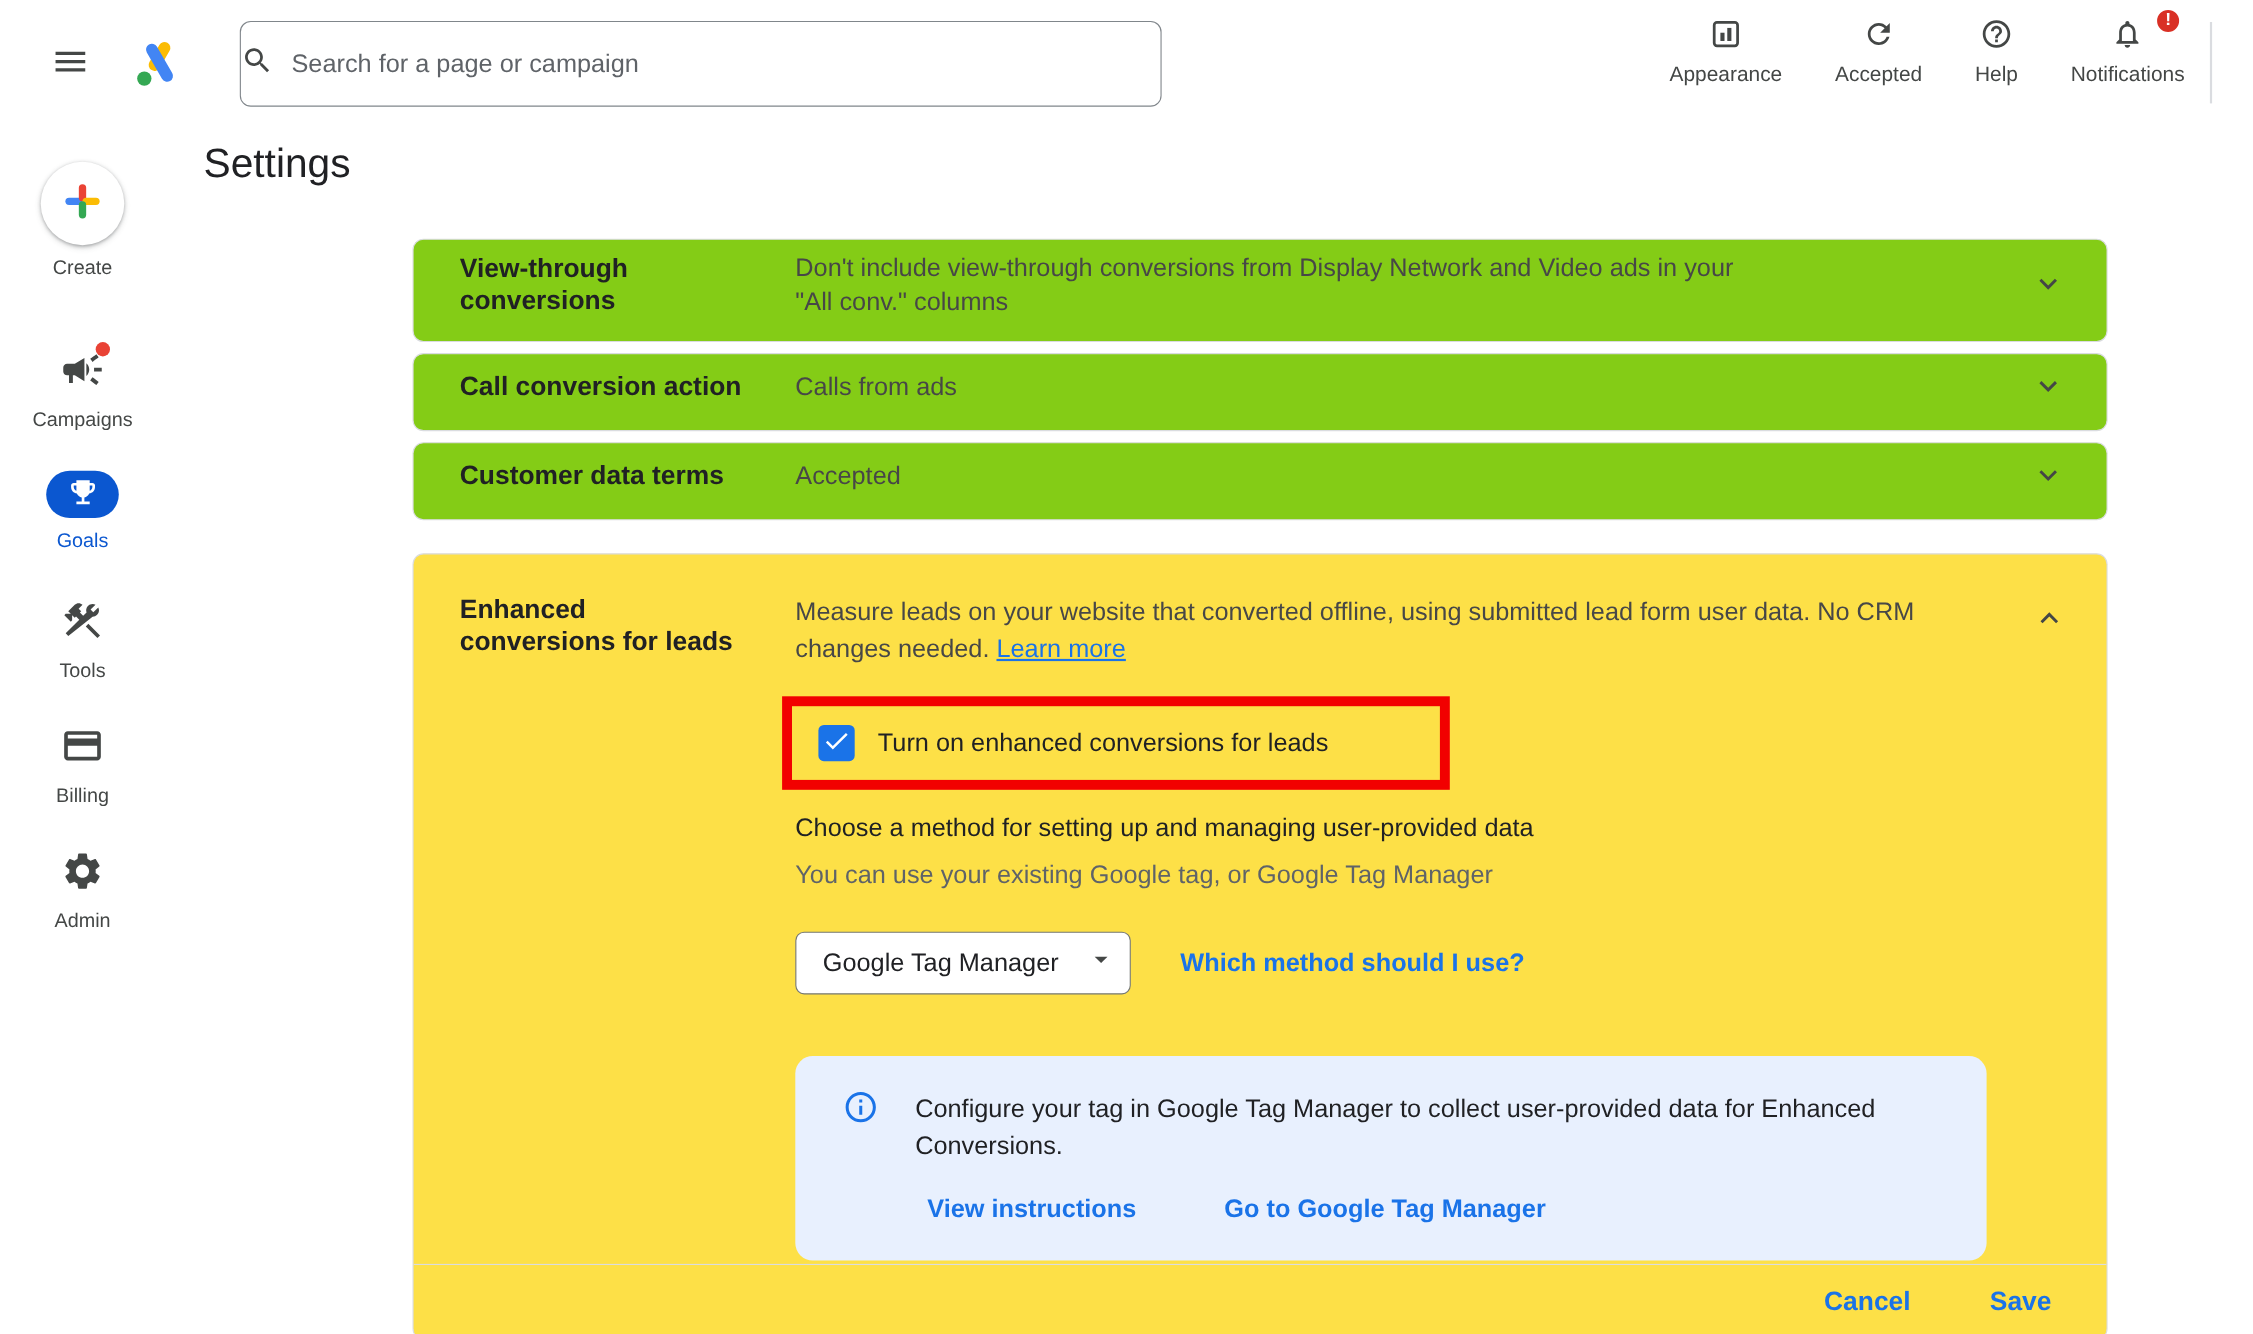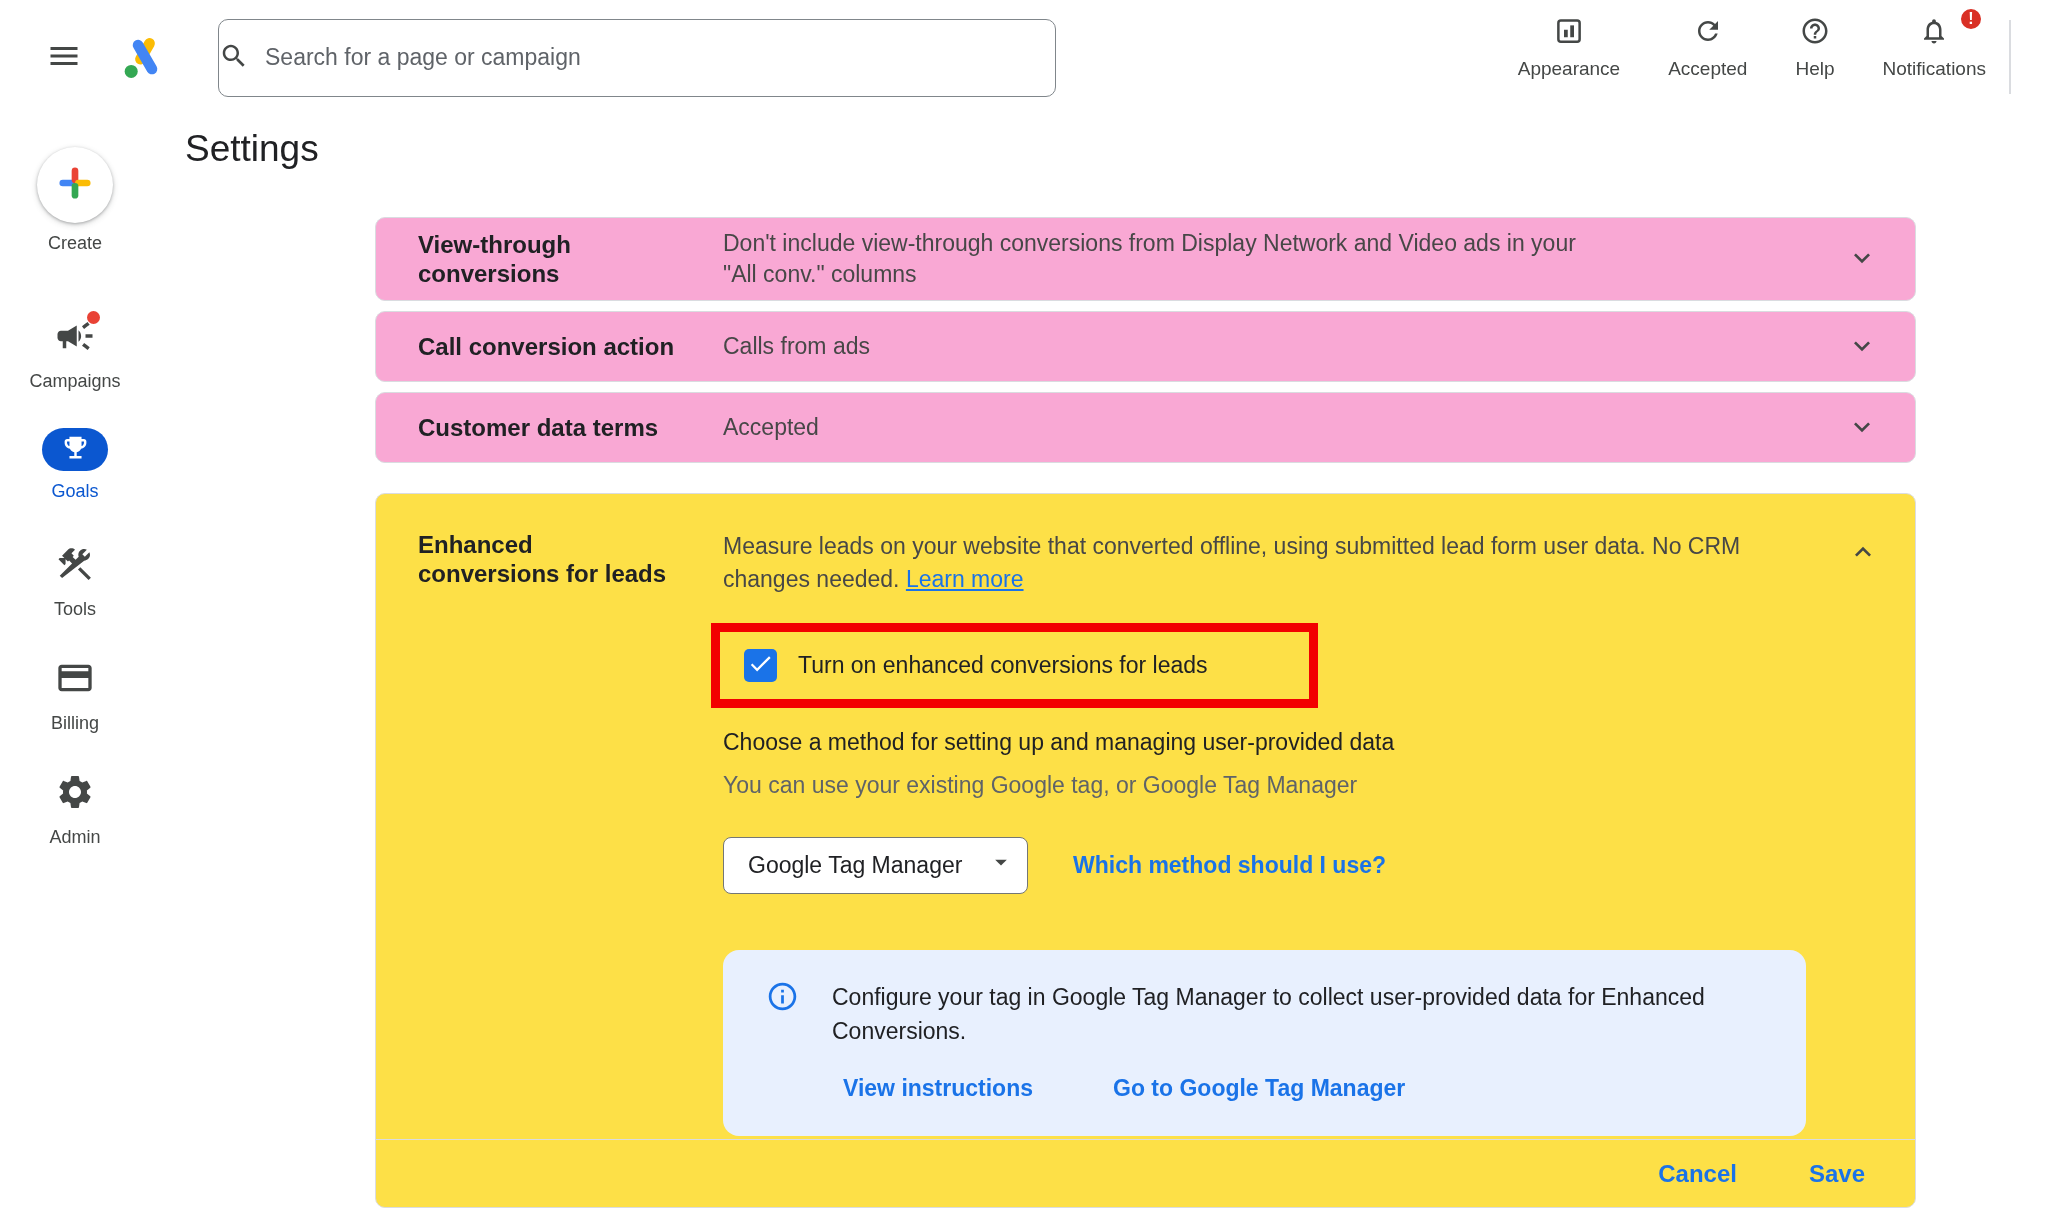--- a/index.html
+++ b/index.html
@@ -39,21 +39,21 @@
   .alert-dot { position:absolute; top:-4px; right:-2px; width:13px; height:13px;
     border-radius:50%; background:#e94235; }
   .goals-pill { width:66px; height:43px; border-radius:22px; background:var(--selected-nav-blue);
     display:flex; align-items:center; justify-content:center; }
   .side-item.selected .side-label { color:var(--selected-nav-blue); font-weight:400; }
 
   
   .page-title { position:absolute; left:185px; top:128px; font-size:37px; font-weight:400; color:#202124; }
   .rows { position:absolute; left:375px; top:217px; width:1541px; }
   .setting-row { border:1.5px solid #dadce0; border-radius:10px; display:flex; align-items:center;
-    min-height:71px; padding:10px 36px 10px 42px; margin-bottom:10px; background:#f9a8d4; cursor:pointer; }
+    min-height:71px; padding:10px 36px 20px 42px; margin-bottom:10px; background:#84cc16; cursor:pointer; }
   .row-label { width:305px; flex-shrink:0; font-size:24px; font-weight:700; color:#202124;
     line-height:1.22; white-space:pre-line; }
   .row-value { flex:1; font-size:23px; color:#474747; line-height:1.35; padding-right:90px; white-space:pre-line; }
   .chev-btn { background:none; border:none; cursor:pointer; width:34px; height:34px; flex-shrink:0; }
 
   
   .card { border:1.5px solid #dadce0; border-radius:10px; margin-top:30px; height:715px;
     display:flex; flex-direction:column; background:#fde047; }
   .card-body { display:flex; padding:36px 36px 0 42px; flex:1; }
   .card-content { flex:1; padding-right:40px; }

